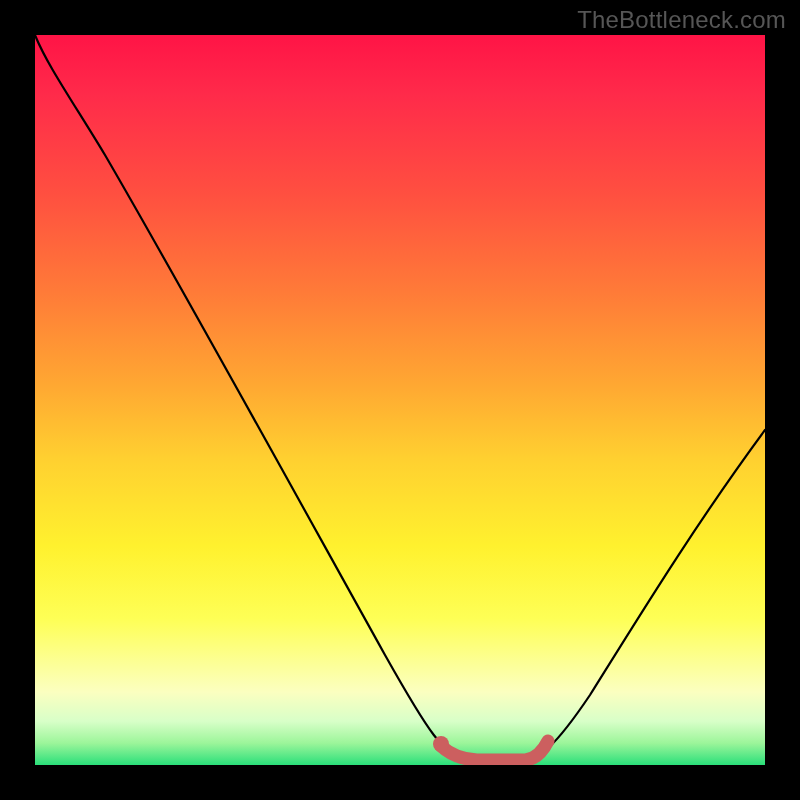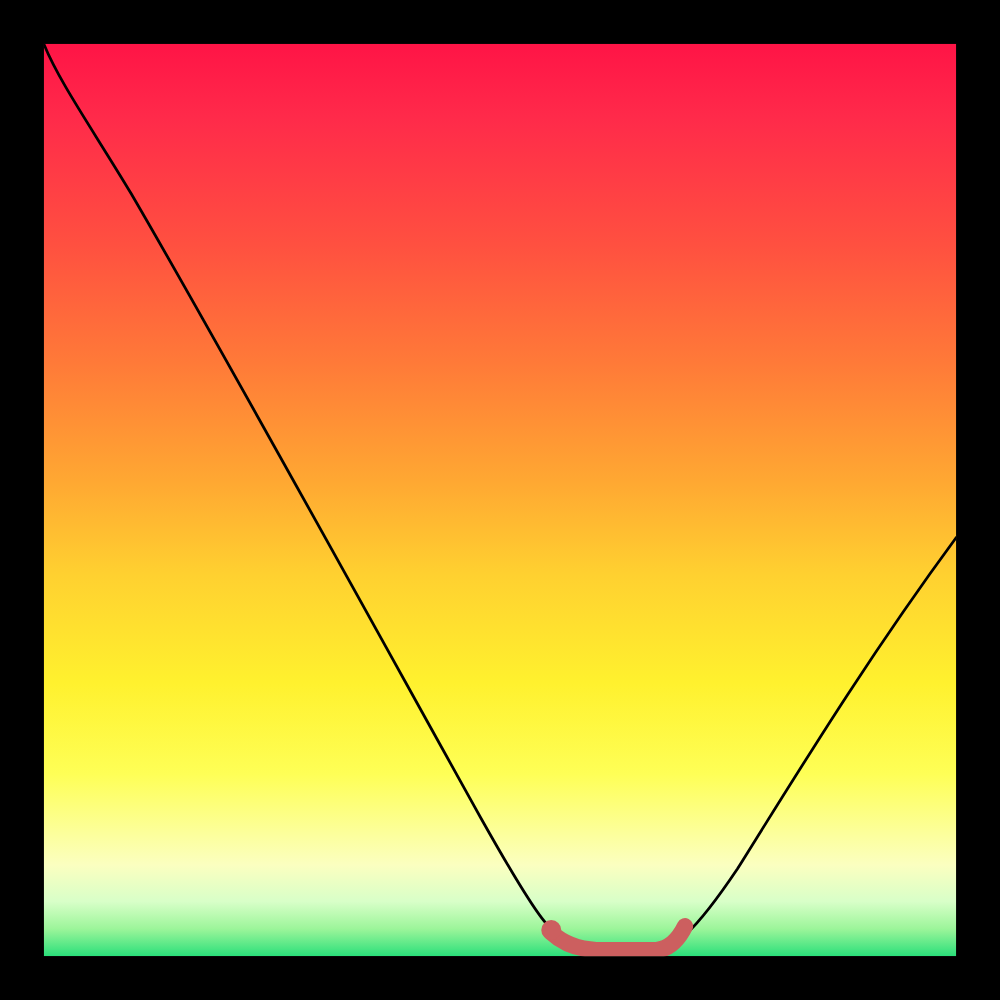--- a/index.html
+++ b/index.html
@@ -53,20 +53,21 @@
     position: absolute;
     left: 0; top: 0;
     width: 100%; height: 100%;
     overflow: visible;
   }
 </style>
 </head>
 <body>
 
 <div class="frame">
+  <div class="watermark">TheBottleneck.com</div>
 
   <div class="plot-area">
     <div class="bg-gradient"></div>
 
     <svg class="curve" viewBox="0 0 730 730" preserveAspectRatio="none">
 
       <path fill="none" stroke="#000" stroke-width="2.2" stroke-linecap="round" d="M 0 0
                C 12 30, 40 70, 70 120
                C 140 240, 250 440, 350 620
                C 395 700, 408 718, 430 724

